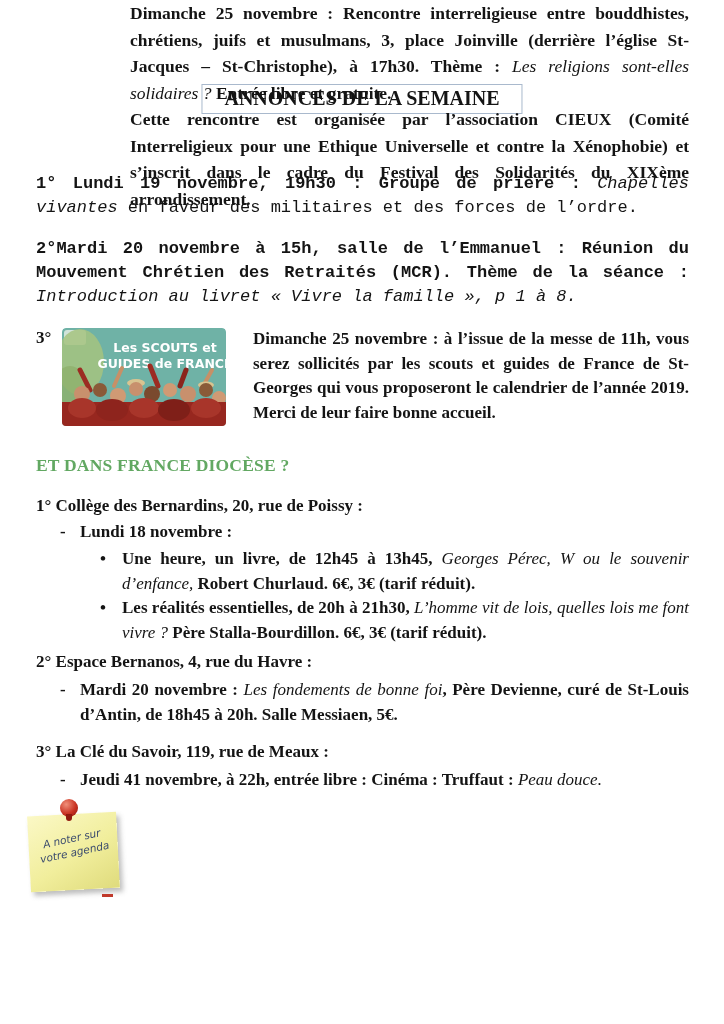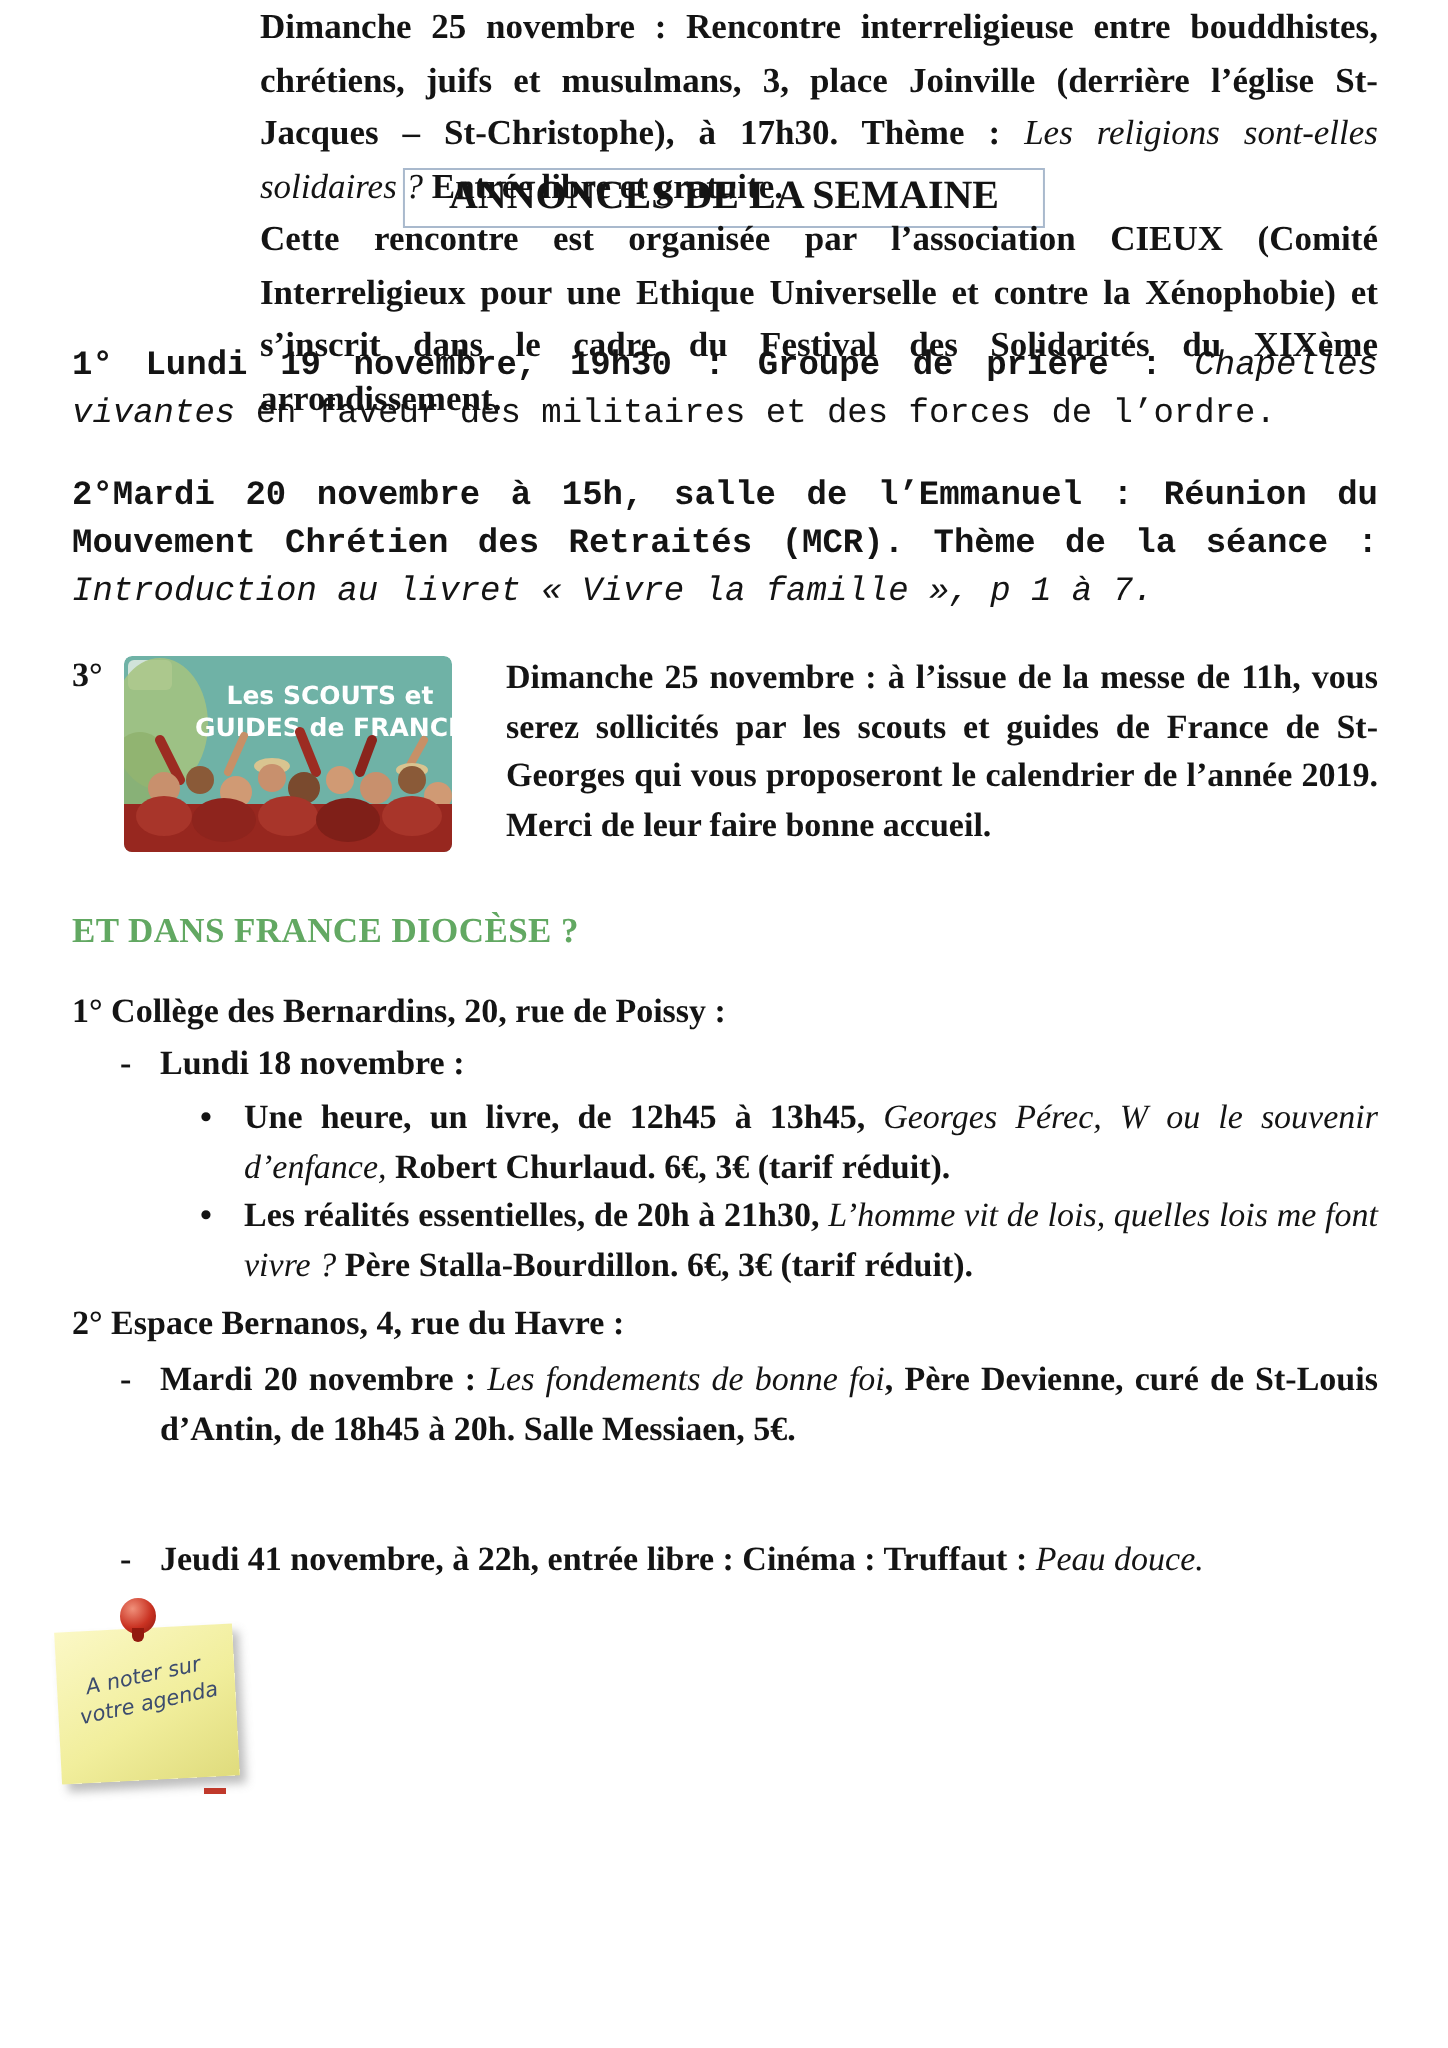--- a/index.html
+++ b/index.html
@@ -84,21 +84,21 @@
   <div class="abs title-box">
     <span>ANNONCES DE LA SEMAINE</span>
   </div>
 
 
   <p class="abs para body-text justify" style="top:172px;">
     <span class="b">1° Lundi 19 novembre, 19h30 : Groupe de prière : </span><span class="i">Chapelles vivantes</span><span> en faveur des militaires et des forces de l’ordre.</span>
   </p>
 
   <p class="abs para body-text justify" style="top:237px;">
-    <span class="b">2°Mardi 20 novembre à 15h, salle de l’Emmanuel : Réunion du Mouvement Chrétien des Retraités (MCR). Thème de la séance : </span><span class="i">Introduction au livret « Vivre la famille », p 1 à 7.</span>
+    <span class="b">2°Mardi 20 novembre à 15h, salle de l’Emmanuel : Réunion du Mouvement Chrétien des Retraités (MCR). Thème de la séance : </span><span class="i">Introduction au livret « Vivre la famille », p 1 à 8.</span>
   </p>
 
   <div class="abs scouts-num">3°</div>
 
   <svg class="abs scouts-img" viewBox="0 0 164 98">
     <defs>
         <clipPath id="imgclip">
           <rect width="164" height="98" rx="4"></rect>
         </clipPath>
       </defs>
@@ -157,20 +157,21 @@
   <div class="abs hang bullet-item justify" style="top:596px;">
     <span class="marker">•</span><span class="b">Les réalités essentielles, de 20h à 21h30, </span><span class="i">L’homme vit de lois, quelles lois me font vivre ? </span><span class="b">Père Stalla-Bourdillon. 6€, 3€ (tarif réduit).</span>
   </div>
 
   <div class="abs venue-title" style="top:652px;">2° Espace Bernanos, 4, rue du Havre :</div>
 
   <div class="abs hang entry-line justify" style="top:678px;">
     <span class="marker">-</span><span class="b">Mardi 20 novembre : </span><span class="i">Les fondements de bonne foi</span><span class="b">, Père Devienne, curé de St-Louis d’Antin, de 18h45 à 20h. Salle Messiaen, 5€.</span>
   </div>
 
+  <div class="abs venue-title" style="top:742px;">3° La Clé du Savoir, 119, rue de Meaux :</div>
 
   <div class="abs hang entry-line" style="top:768px;">
     <span class="marker">-</span><span class="b">Jeudi 41 novembre, à 22h, entrée libre : Cinéma : Truffaut : </span><span class="i">Peau douce.</span>
   </div>
 
   <div class="abs note">
     <div class="note-paper">
       <div class="note-text">
         <span>A noter sur</span><br>
         <span>votre agenda</span>

